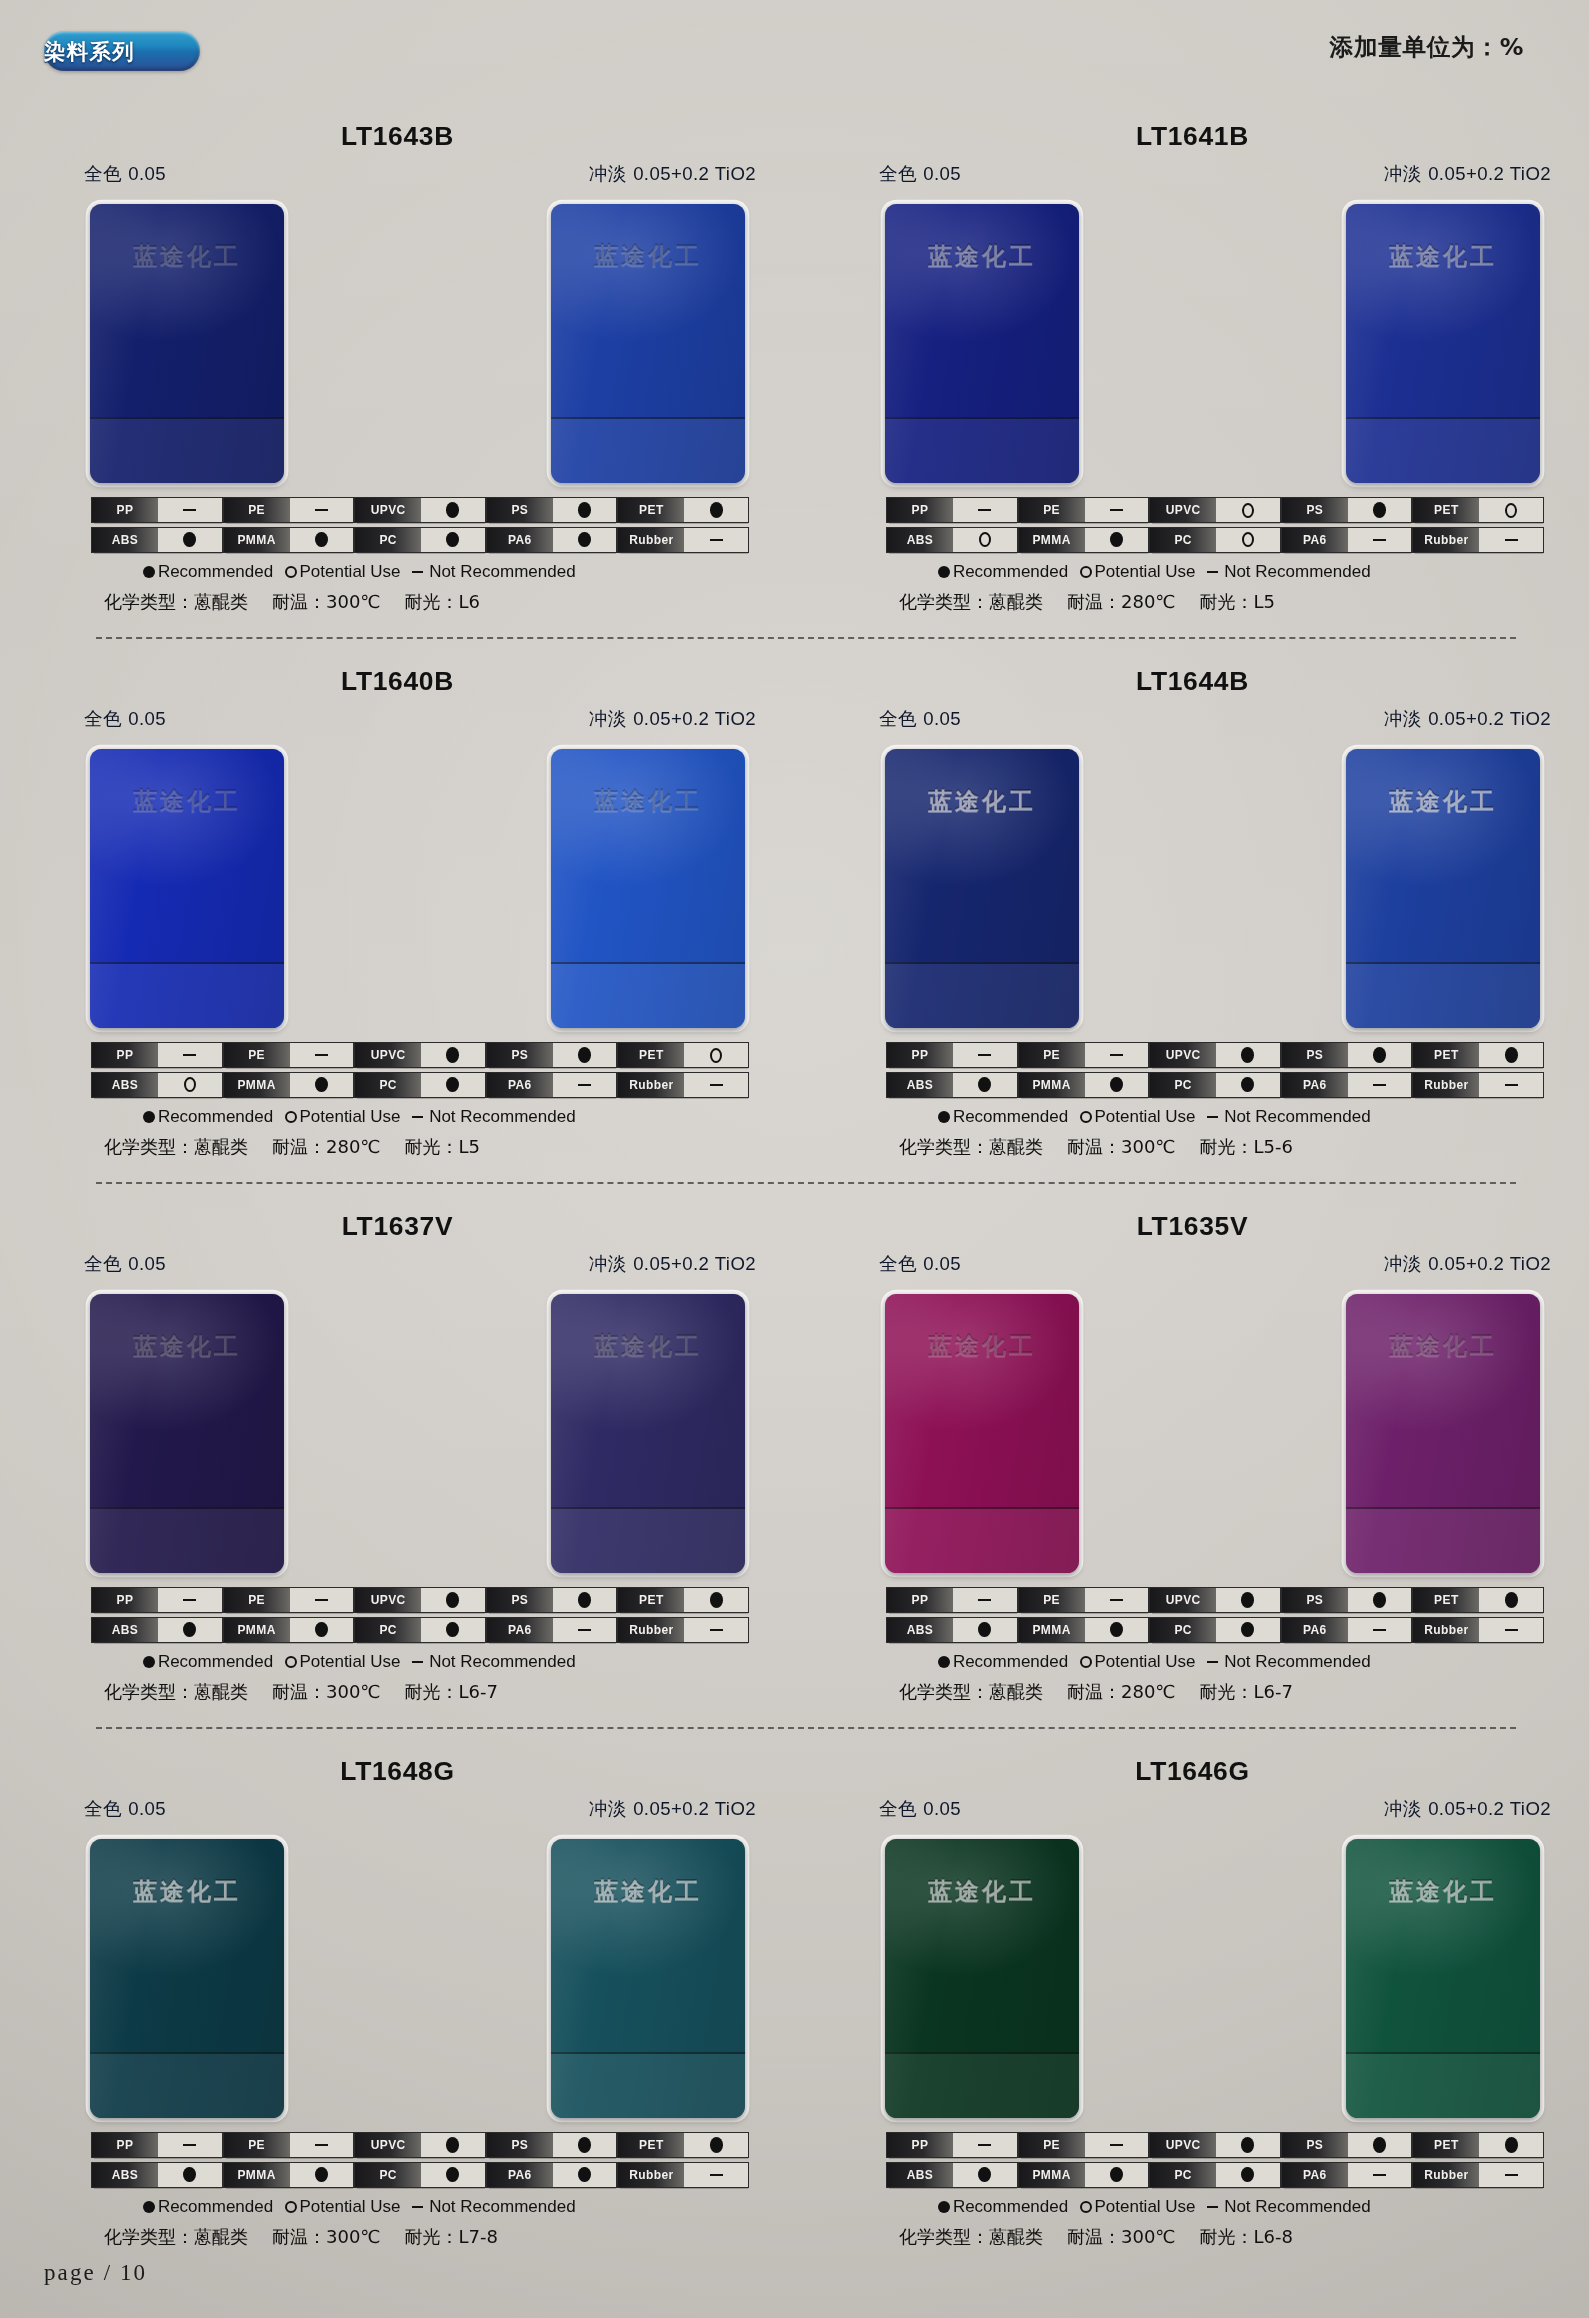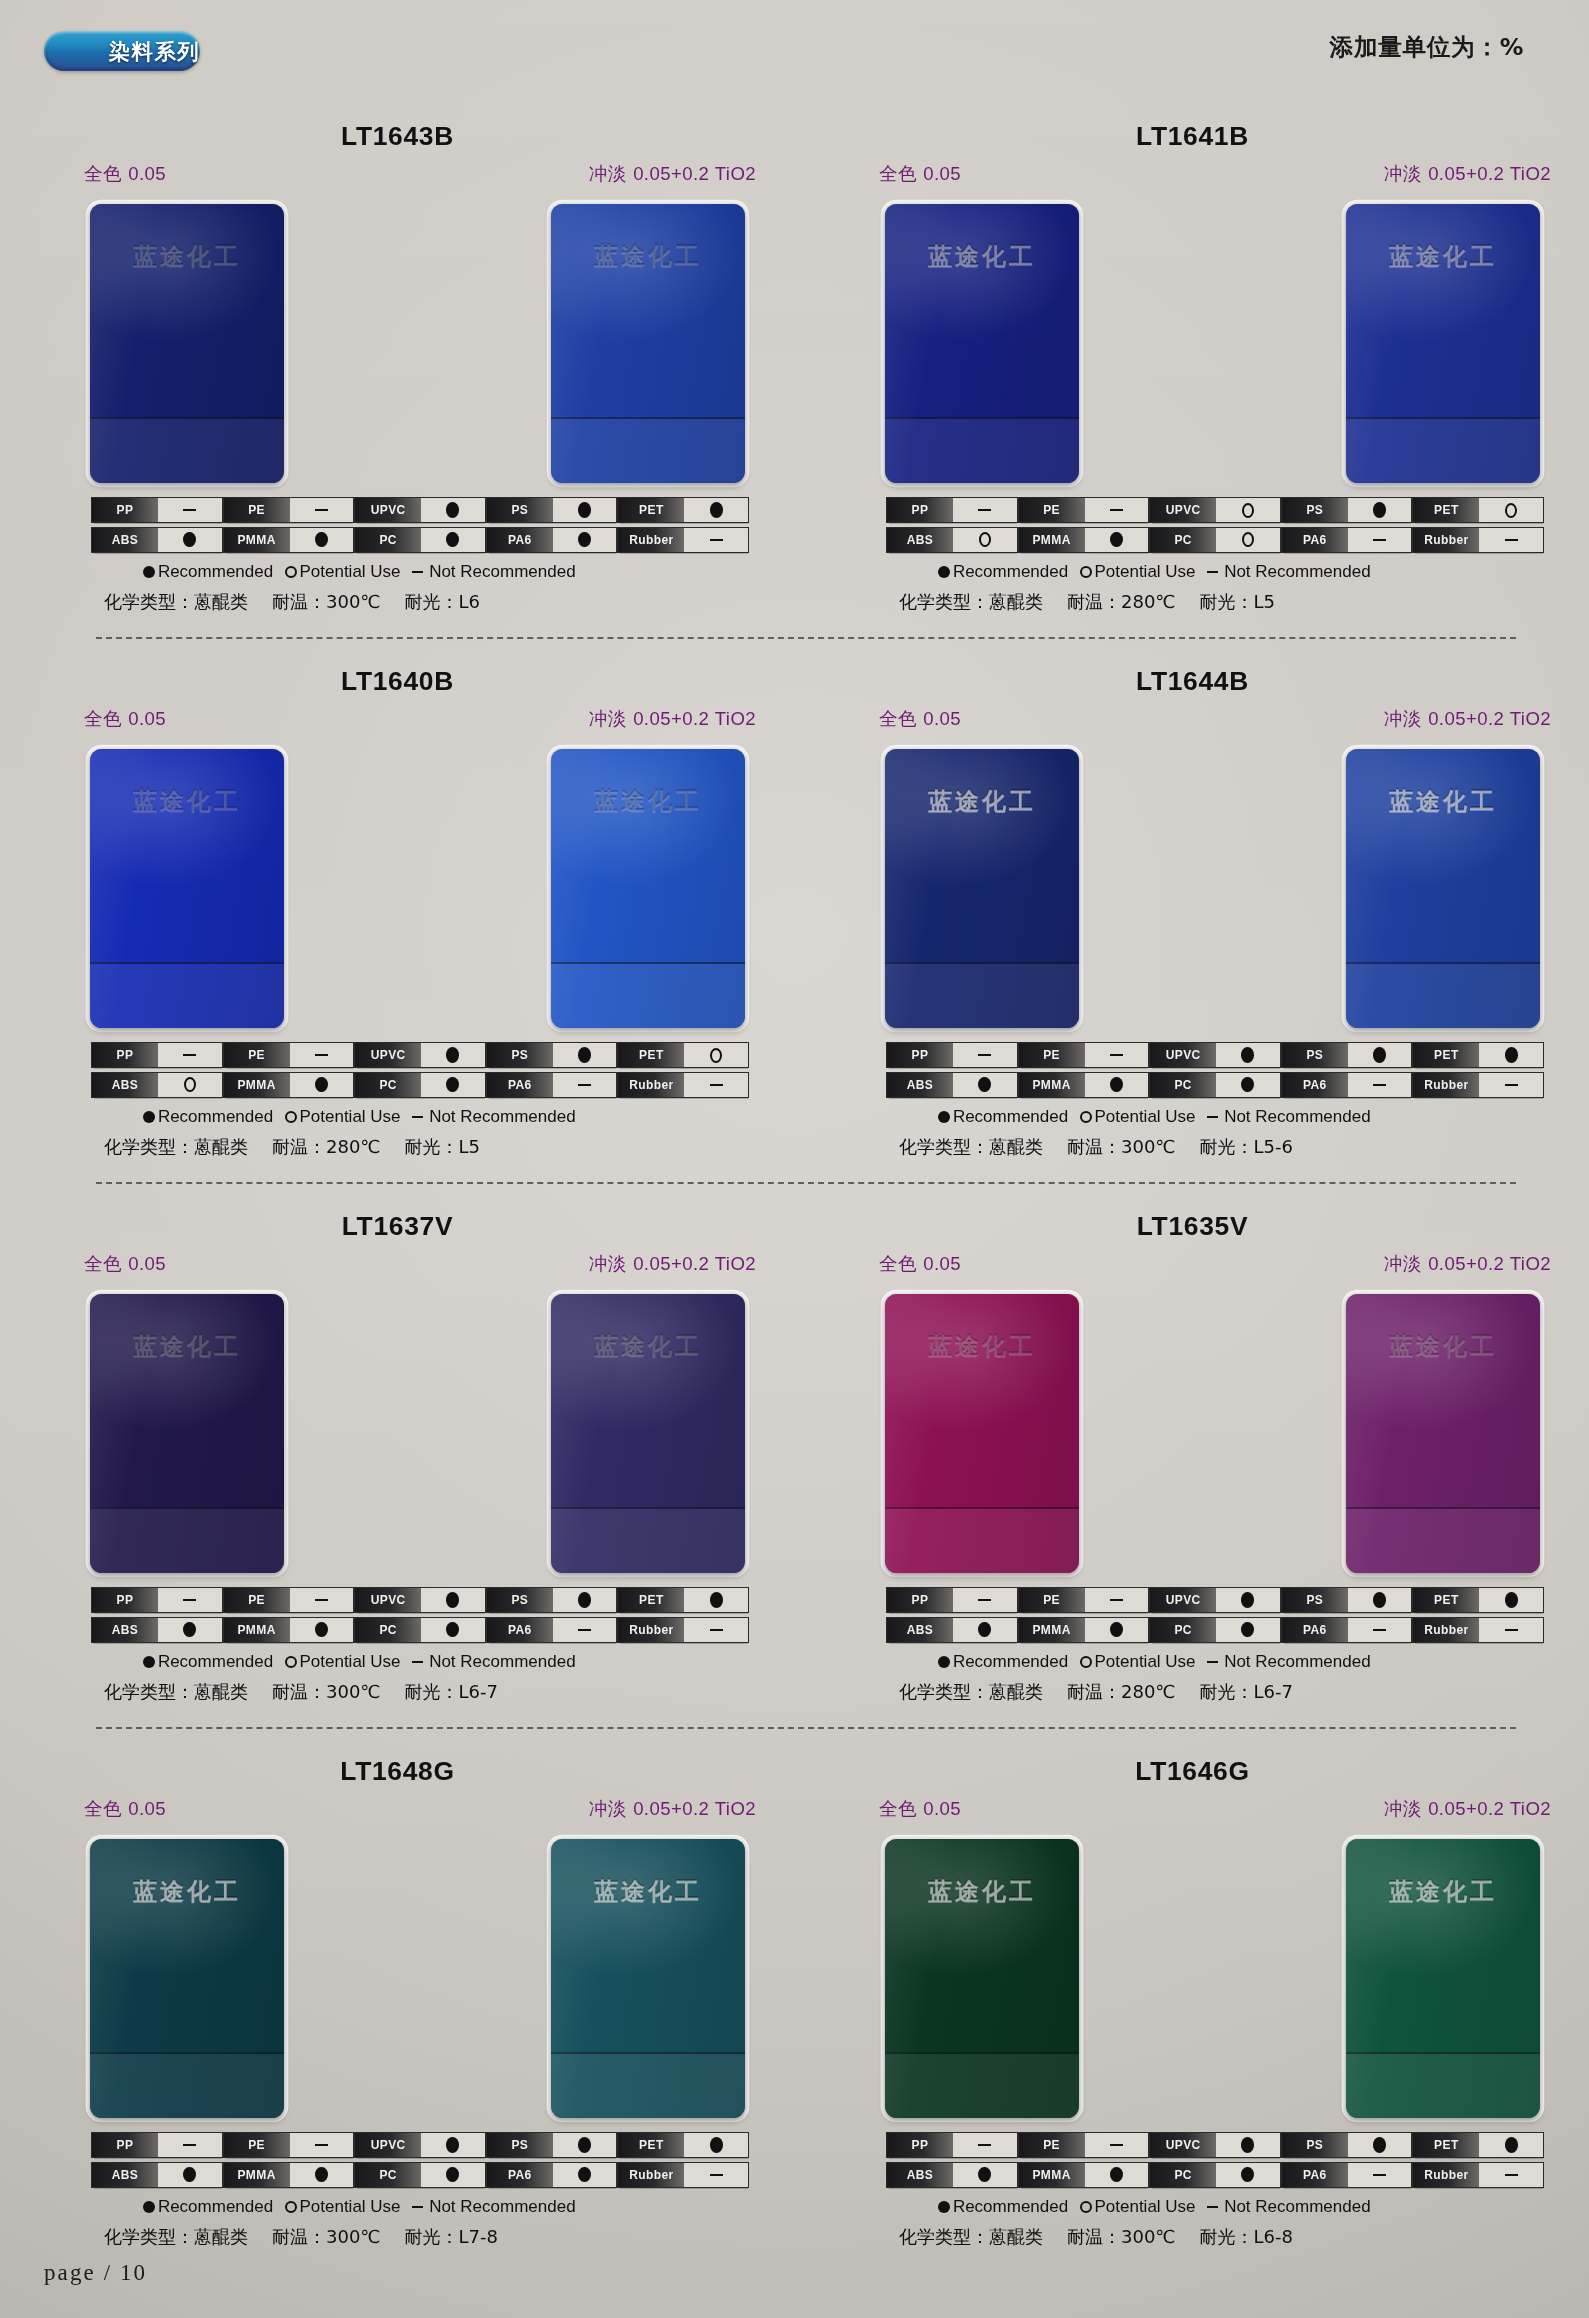--- a/index.html
+++ b/index.html
@@ -20,21 +20,21 @@
   }
   #sheet{position:absolute;inset:0;}
 
   
   .ribbon{
     position:absolute;left:44px;top:31px;
     width:156px;height:40px;
     border-radius:20px/20px;
     background:linear-gradient(180deg,#2f9fd0 0%,#1f86bd 38%,#1b6fae 52%,#2d4f96 100%);
     box-shadow:inset 0 1.4px 2.9px rgba(255,255,255,.55), inset 0 -2.1px 4.3px rgba(0,0,0,.35), 0 1.4px 3.6px rgba(0,0,0,.25);
-    display:flex;align-items:center;justify-content:flex-end;
+    display:flex;align-items:center;justify-content:flex-start;
   }
   .ribbon span{
     color:#ffffff;font-size:21.4px;font-weight:bold;letter-spacing:1.4px;
     text-shadow:0 0.7px 0 #0b3e74, 0 1.4px 2.9px rgba(0,0,0,.55);
     font-family:"DejaVu Sans","Liberation Sans",sans-serif;
   }
   .unit-note{
     position:absolute;right:66px;top:31px;
     font-size:23.6px;color:#1a1a1a;font-weight:600;letter-spacing:0.7px;
     font-family:"DejaVu Sans","Liberation Sans",sans-serif;
@@ -50,21 +50,21 @@
   .cell.right{left:795px;}
 
   .prod-title{
     position:absolute;top:14.3px;left:0;right:0;text-align:center;
     font-size:26.4px;font-weight:bold;color:#111;letter-spacing:0.7px;
     font-family:"Liberation Sans","DejaVu Sans",sans-serif;
   }
   .dose-row{
     position:absolute;top:54px;left:84px;right:39px;
     display:flex;justify-content:space-between;align-items:center;
-    font-size:18.6px;color:#701a75;
+    font-size:18.6px;color:#0f172a;
     font-family:"DejaVu Sans","Liberation Sans",sans-serif;
     letter-spacing:0.4px;
   }
   .dose .num{font-family:"Liberation Sans","DejaVu Sans",sans-serif;}
 
   
   .chips{
     position:absolute;top:97px;left:90px;right:50px;height:279px;
     display:flex;justify-content:space-between;
   }

